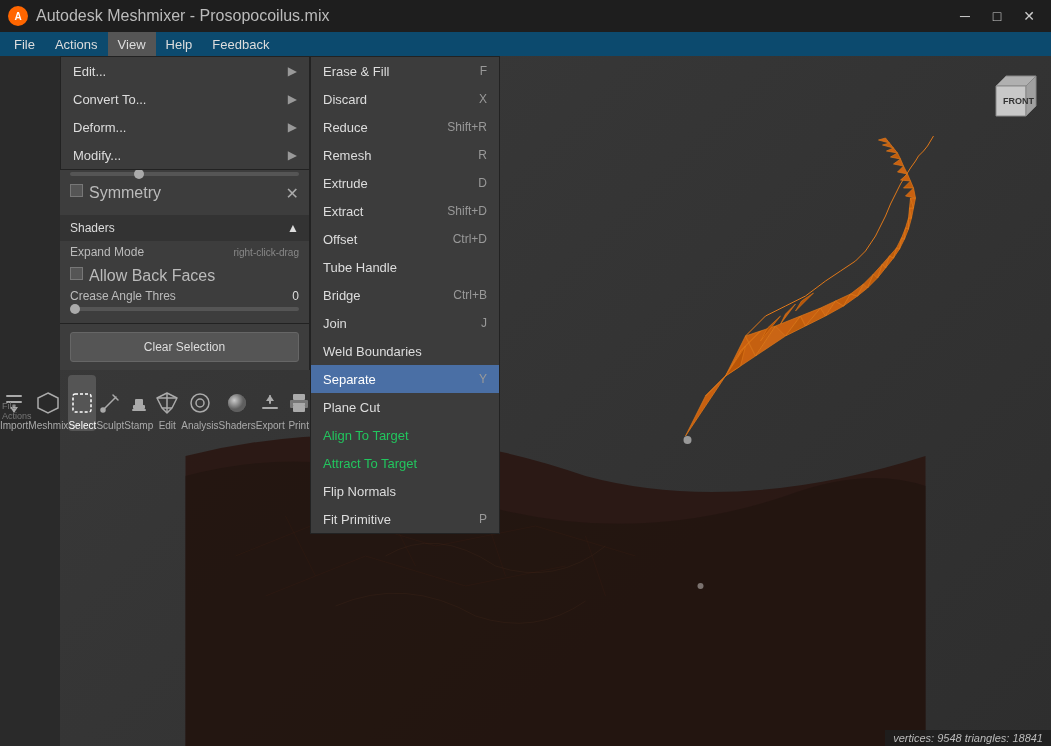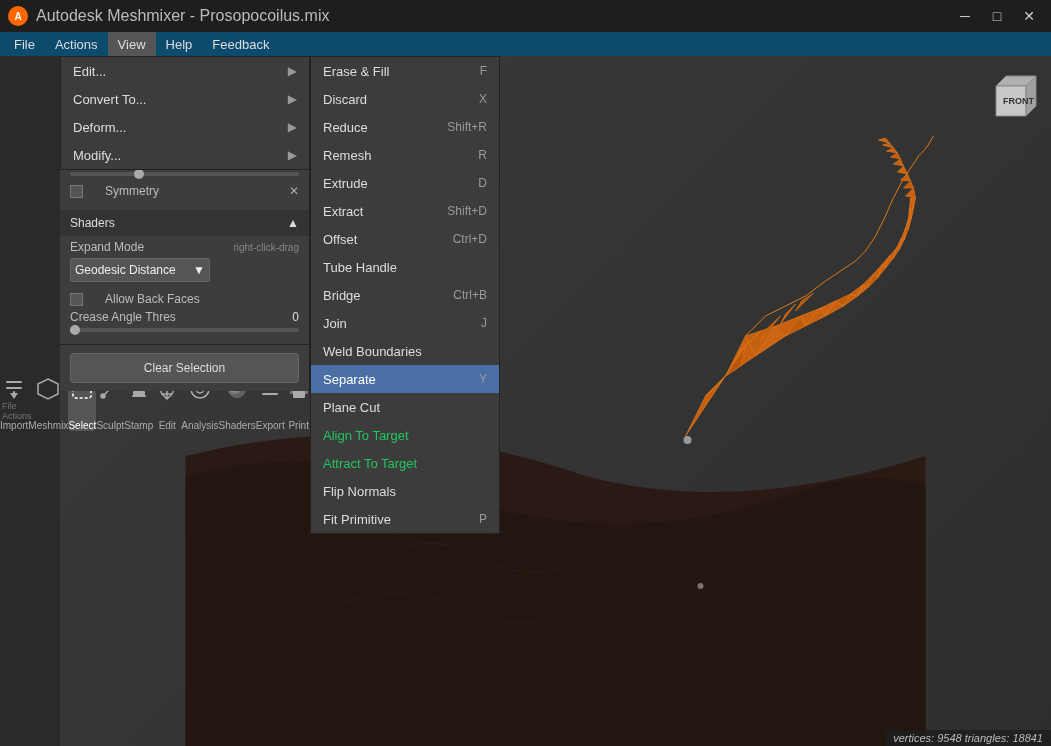--- a/index.html
+++ b/index.html
@@ -101,21 +101,21 @@
       align-items: center;
       padding-top: 4px;
       z-index: 10;
     }
     .sidebar-btn {
       width: 52px;
       height: 56px;
       display: flex;
       flex-direction: column;
       align-items: center;
-      justify-content: space-between;
+      justify-content: flex-end;
       color: #aaa;
       cursor: pointer;
       border-radius: 4px;
       margin: 1px 0;
       font-size: 10px;
       gap: 3px;
     }
     .sidebar-btn.active { background: #555; color: #fff; }
     .sidebar-icon {
       width: 28px;
@@ -248,24 +248,23 @@
       height: 10px;
       background: #aaa;
       border-radius: 50%;
       position: absolute;
       top: -3px;
       left: 30%;
     }
 
     .checkbox-row {
       display: flex;
-      align-items: center;
-      gap: 22px;
+      gap: 6px;
       color: #bbb;
-      font-size: 12px;
+      font-size: 16px;
       margin: 4px 0;
     }
     .checkbox {
       width: 13px;
       height: 13px;
       background: #555;
       border: 1px solid #777;
       display: flex;
       align-items: center;
       justify-content: center;
@@ -541,26 +540,20 @@
 
     <div class="panel-section">
       <div class="filters-header">
         <span>Shaders</span>
         <span>▲</span>
       </div>
 
       <div class="expand-mode-row">
         <span>Expand Mode</span>
         <span class="expand-hint">right-click-drag</span>
-      </div>
-      <div style="padding:0 10px 6px;">
-        <div class="dropdown-select">
-          <span>Geodesic Distance</span>
-          <span>▼</span>
-        </div>
       </div>
 
       <div class="checkbox-row" style="padding:0 10px;margin:4px 0;">
         <div class="checkbox"></div>
         <span>Allow Back Faces</span>
       </div>
 
       <div class="field-row" style="padding:0 10px;margin:4px 0;">
         <span class="field-label">Crease Angle Thres</span>
         <span class="field-value">0</span>

